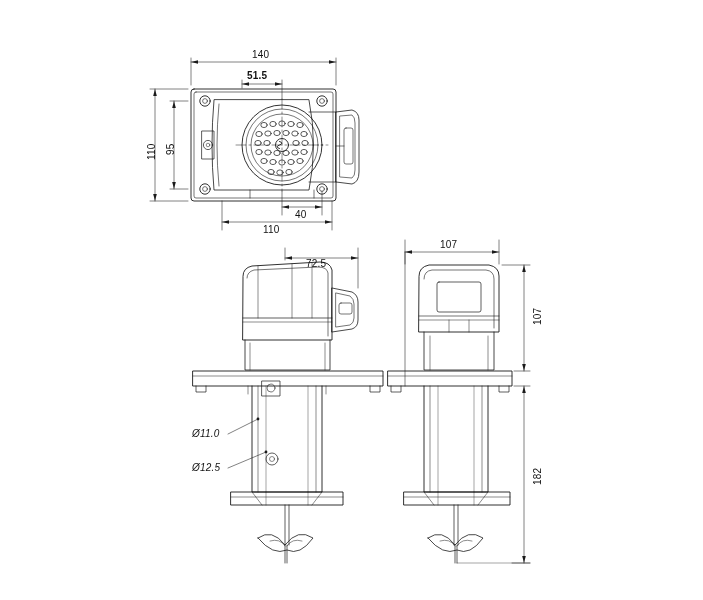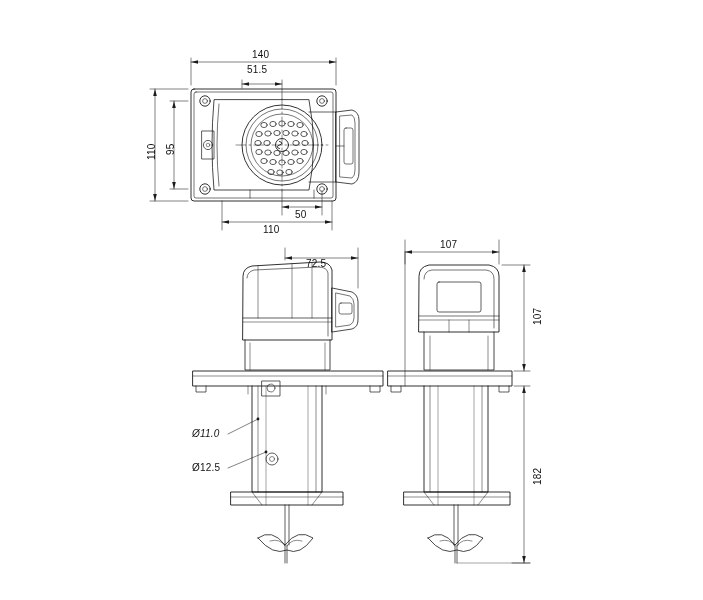--- a/index.html
+++ b/index.html
@@ -299,35 +299,35 @@
         <path d="M524 386 l-1.8 7 h3.6 z" fill="#1a1a1a" stroke="none"></path>
         <path d="M524 563 l-1.8 -7 h3.6 z" fill="#1a1a1a" stroke="none"></path>
         <line x1="457" y1="563" x2="530" y2="563" stroke-width="0.4"></line>
       </g>
 
     </g>
   </svg>
 
   <span class="dim-label" style="left:252px; top:49px;">140</span>
 
-  <span class="dim-label" style="left:247px; top:64px;">51.5</span>
+  <span class="dim-label" style="left:247px; top:70px;font-weight:bold;">51.5</span>
 
   <span class="dim-label vert" style="left:146px; top:160px;">110</span>
 
   <span class="dim-label vert" style="left:165px; top:155px;">95</span>
 
-  <span class="dim-label" style="left:295px; top:209px;">50</span>
+  <span class="dim-label" style="left:295px; top:209px;">40</span>
 
   <span class="dim-label" style="left:263px; top:224px;">110</span>
 
   <span class="dim-label" style="left:306px; top:258px;">72.5</span>
 
   <span class="dim-label" style="left:440px; top:239px;">107</span>
 
   <span class="dim-label vert" style="left:532px; top:325px;">107</span>
 
   <span class="dim-label vert" style="left:532px; top:485px;">182</span>
 
   <span class="dim-label" style="left:192px; top:428px;font-style:italic;">Ø11.0</span>
 
-  <span class="dim-label" style="left:192px; top:462px;">Ø12.5</span>
+  <span class="dim-label" style="left:192px; top:462px;font-style:italic;">Ø12.5</span>
 
 </div>
 
 </body></html>

